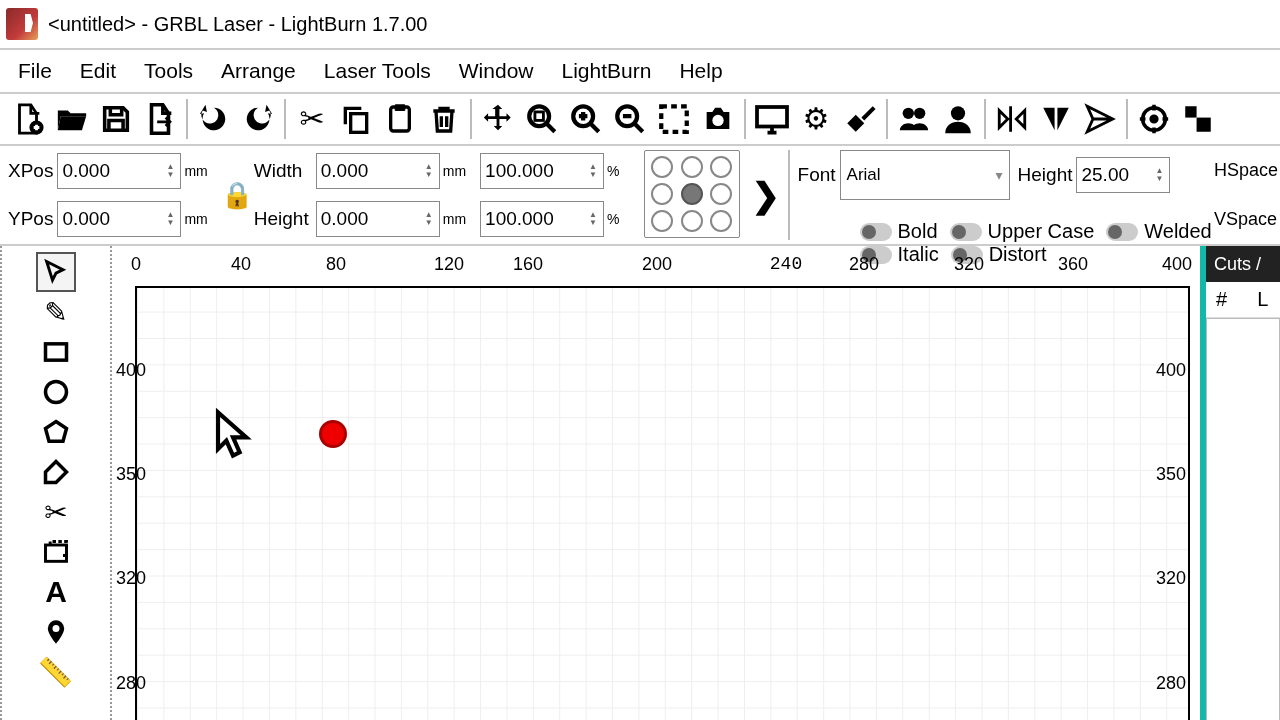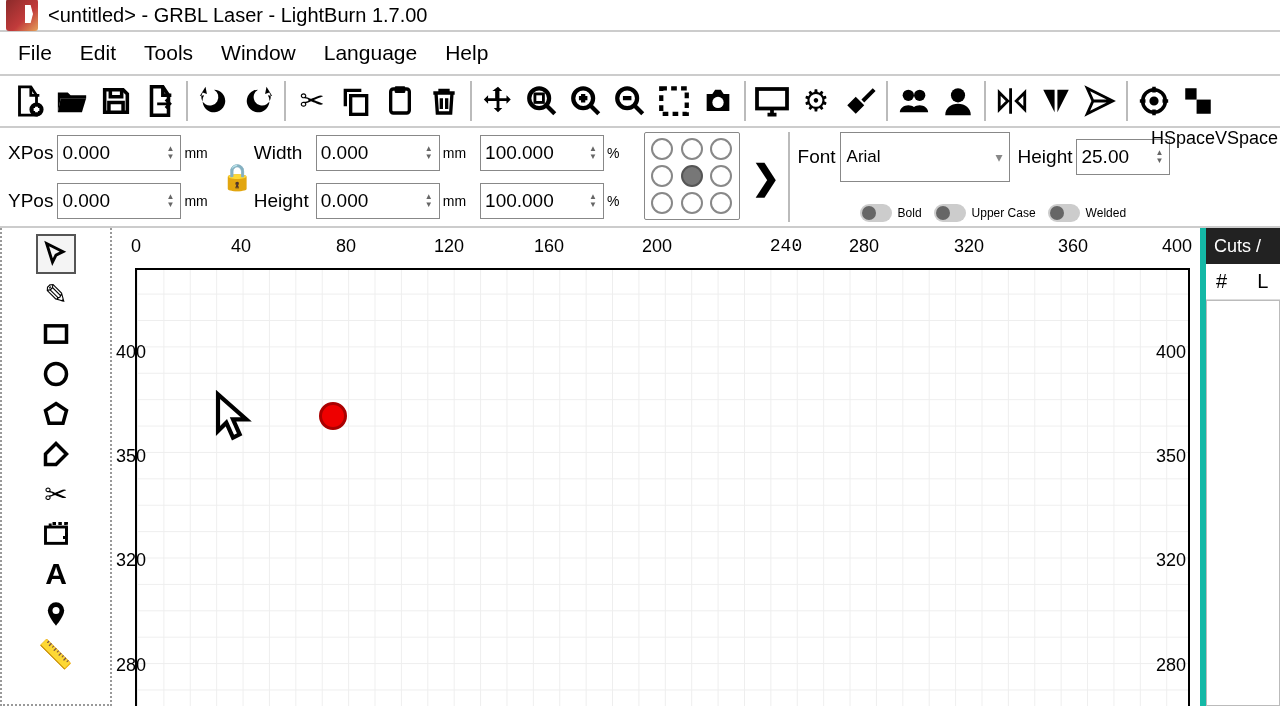--- a/index.html
+++ b/index.html
@@ -1,19 +1,19 @@
 <!DOCTYPE html>
 <html><head>
 <meta charset="utf-8">
 <style>
 * { box-sizing: border-box; margin: 0; padding: 0; font-family: Arial, sans-serif; }
 body { width: 1280px; height: 720px; overflow: hidden; background: #fff; font-size: 17px; user-select: none; }
 
 
-.title-bar { height: 32px; display: flex; align-items: center; padding: 0 6px; border-bottom: 2px solid #ccc; }
+.title-bar { height: 50px; display: flex; align-items: center; padding: 0 6px; border-bottom: 2px solid #ccc; }
 .app-icon { width: 32px; height: 32px; background: linear-gradient(135deg,#8a2a2a 0%,#c23b3b 60%,#e5a25a 100%); border-radius: 3px; margin-right: 10px; position: relative; }
 .app-icon::after { content: ''; position: absolute; right: 5px; top: 6px; width: 8px; height: 18px; background: #fff; clip-path: polygon(0 0,70% 0,100% 50%,70% 100%,0 100%); }
 .title-text { font-size: 20px; }
 
 
 .menu-bar { height: 44px; display: flex; align-items: center; padding: 0 4px; border-bottom: 2px solid #ccc; }
 .menu-item { padding: 6px 14px; font-size: 21px; cursor: default; }
 
 
 .toolbar { height: 52px; display: flex; align-items: center; padding: 0 6px; border-bottom: 2px solid #ccc; gap:0; }
@@ -34,24 +34,24 @@
 .origin-cell { display:flex; align-items:center; justify-content:center; }
 .origin-dot { width: 22px; height: 22px; border: 2px solid #888; border-radius: 50%; }
 .origin-dot.sel { background: #777; border-color:#555; }
 .expand-arrow { width: 28px; font-size: 34px; font-weight:bold; text-align: center; align-self: center; margin-left: 12px; }
 .vsep { width: 2px; background: #bbb; margin: 0 8px; }
 .font-row { display: flex; align-items: center; margin-bottom: 20px; }
 .font-label { font-size: 19px; margin-right: 4px; }
 .font-select { width: 170px; height: 50px; border: 1px solid #888; display: flex; align-items: center; padding: 0 6px; margin-right: 8px; position: relative; }
 .font-select::after { content:'▾'; font-size:14px; color:#888; position:absolute; right:6px; }
 .check-row { display: flex; flex-wrap: wrap; gap: 4px 12px; }
-.check-item { display: flex; align-items: center; font-size: 12px; }
+.check-item { display: flex; align-items: center; font-size: 20px; }
 .toggle { width: 32px; height: 18px; border-radius: 9px; background: #ccc; margin-right: 6px; position:relative; }
 .toggle::after{content:'';width:14px;height:14px;border-radius:50%;background:#666;position:absolute;left:2px;top:2px;}
-.side-labels { position:absolute; right:0; top:0; bottom:0; display:flex; flex-direction:row; justify-content:space-around; padding-right:2px; }
+.side-labels { position:absolute; right:0; top:0; bottom:0; display:flex; flex-direction:column; justify-content:space-around; padding-right:2px; }
 .side-labels span { font-size:18px; }
 
 
 .work { display: flex; height: calc(720px - 46px - 44px - 52px - 100px); }
 .left-tools { width: 112px; border: 2px dotted #999; border-top: none; display: flex; flex-direction: column; align-items: center; padding-top: 6px; }
 .lt-btn { width: 40px; height: 40px; display: flex; align-items: center; justify-content: center; font-size: 28px; margin: 0; border:2px solid transparent; }
 .lt-btn.sel { border: 2px solid #555; background:#f4f4f4; }
 .canvas-wrap { flex: 1; position: relative; overflow: hidden; }
 .ruler-h { height: 40px; position: relative; font-size: 18px; }
 .ruler-h span { position: absolute; top: 8px; transform: translateX(-50%); }
@@ -77,22 +77,24 @@
 
 <div class="title-bar">
   <div class="app-icon"></div>
   <div class="title-text">&lt;untitled&gt; - GRBL Laser - LightBurn 1.7.00</div>
 </div>
 
 <div class="menu-bar">
   <span class="menu-item">File</span>
   <span class="menu-item">Edit</span>
   <span class="menu-item">Tools</span>
+  <span class="menu-item">Arrange</span>
+  <span class="menu-item">Laser Tools</span>
   <span class="menu-item">Window</span>
-  <span class="menu-item">Language</span>
+  <span class="menu-item">LightBurn</span>
   <span class="menu-item">Help</span>
 </div>
 
 <div class="toolbar">
   <div class="tb-btn">
       <svg width="34" height="34" viewBox="0 0 24 24" fill="none" stroke="#000" stroke-width="2">
         <path d="M14 2H6v20h12V8z"></path>
         <path d="M14 2v6h6"></path>
         <circle cx="18" cy="18" r="4" fill="#000"></circle>
         <path d="M18 16v4M16 18h4" stroke="#fff"></path>
@@ -341,20 +343,31 @@
         </div>
       <div class="check-item">
           <span class="toggle"></span>
           <span>Upper Case</span>
         </div>
       <div class="check-item">
           <span class="toggle"></span>
           <span>Welded</span>
         </div>
     </div>
+    <div class="check-row">
+      <div style="width:50px"></div>
+      <div class="check-item">
+          <span class="toggle"></span>
+          <span>Italic</span>
+        </div>
+      <div class="check-item">
+          <span class="toggle"></span>
+          <span>Distort</span>
+        </div>
+    </div>
   </div>
   <div class="side-labels">
     <span>HSpace</span>
     <span>VSpace</span>
   </div>
 </div>
 
 <div class="work">
   <div class="left-tools">
     <div class="lt-btn sel">
@@ -397,23 +410,23 @@
           <circle cx="12" cy="9" r="3" fill="#fff"></circle>
         </svg>
       </div>
     <div class="lt-btn">📏</div>
   </div>
 
   <div class="canvas-wrap">
     <div class="ruler-h" id="rh">
         <span style="left: 24px;">0</span>
         <span style="left: 129px;">40</span>
-        <span style="left: 234px;">80</span>
+        <span style="left: 224px;">80</span>
         <span style="left: 337px;">120</span>
-        <span style="left: 437px;">160</span>
+        <span style="left: 416px;">160</span>
         <span style="left: 545px;">200</span>
         <span style="left: 674px; font-family: Liberation Mono, monospace;">240</span>
         <span style="left: 752px;">280</span>
         <span style="left: 857px;">320</span>
         <span style="left: 961px;">360</span>
         <span style="left: 1065px;">400</span>
       </div>
     <div class="canvas-area">
       <div class="grid-bg"></div>
       <div id="rv">

